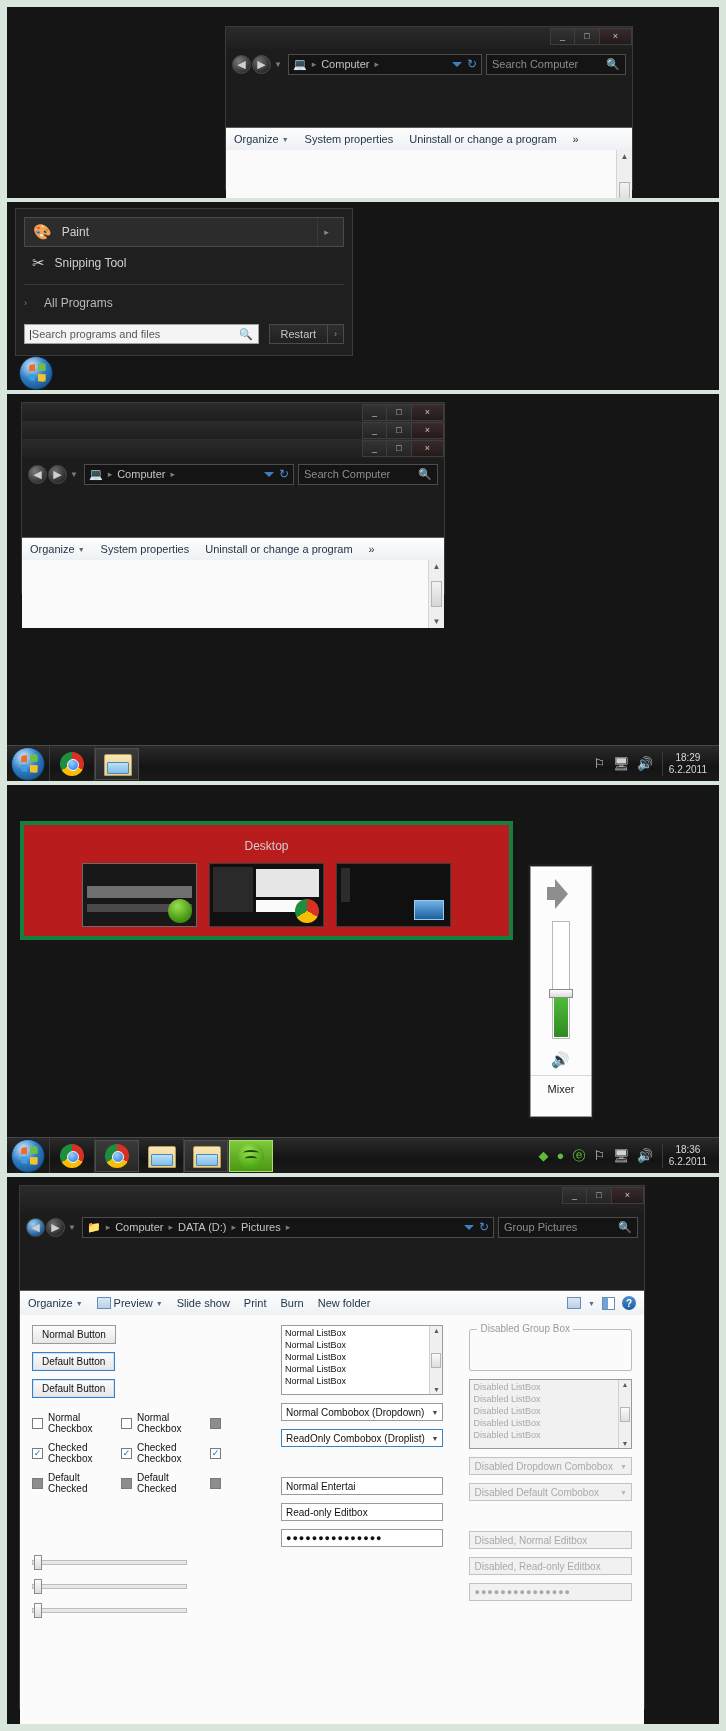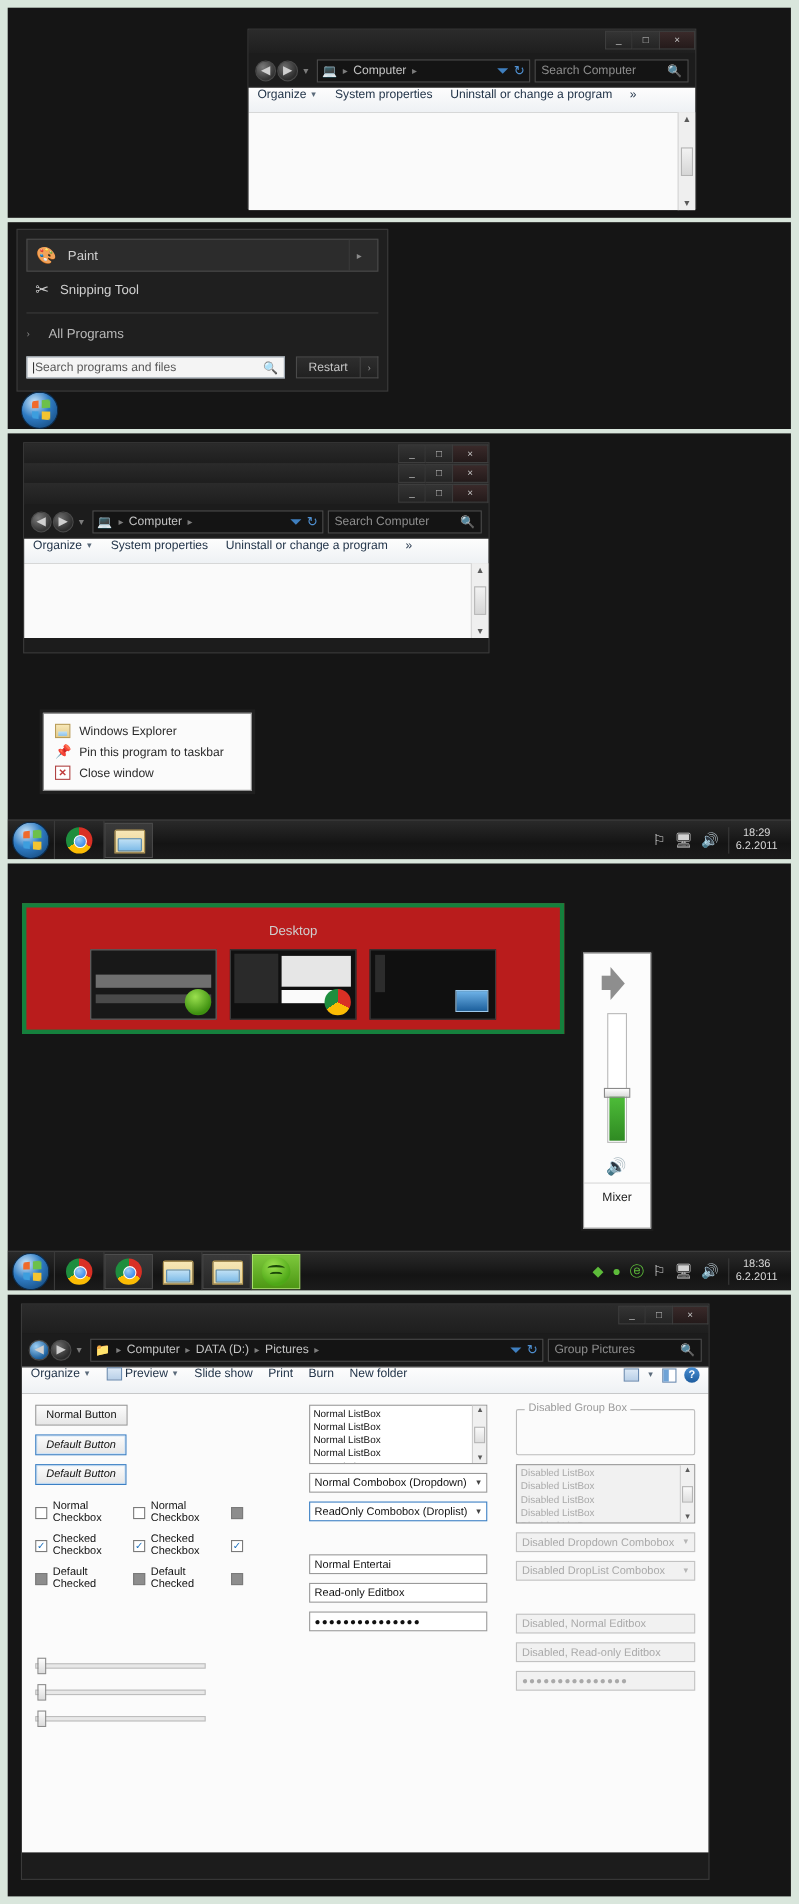--- a/index.html
+++ b/index.html
@@ -39,21 +39,21 @@
   .crumb-sep { color:#7d7d7d; font-size:9px; padding:0 2px; }
   .crumb { color:#c3c3c3; }
   .addr-tail { margin-left:auto; display:flex; align-items:center; gap:5px; }
   .tri-down { width:0;height:0;border-left:5px solid transparent;border-right:5px solid transparent;border-top:5px solid #3f7fbf; }
   .refresh { color:#4f8fd0; font-size:12px; }
   .searchbox { width:140px; height:21px; background:#141414; border:1px solid #4c4c4c;
       display:flex; align-items:center; padding:0 5px; color:#8d8d8d; font-size:11px; }
   .searchbox .mag { margin-left:auto; color:#4f8fd0; font-size:11px; }
 
   .exp-toolbar { height:23px; background:linear-gradient(#fdfdfd,#eef1f4); border-top:1px solid #5a5a5a;
-      display:flex; align-items:flex-start; padding:0 8px; gap:16px; color:#23354a; font-size:11px; }
+      display:flex; align-items:center; padding:0 8px; gap:16px; color:#23354a; font-size:11px;margin-top:48px; }
   .tb-item { display:flex; align-items:center; gap:3px; white-space:nowrap; }
   .caret { font-size:7px; color:#5a6a7a; }
   .tb-right { margin-left:auto; display:flex; align-items:center; gap:7px; }
   .icon-sq { width:14px;height:12px;border:1px solid #6b8bb0;background:linear-gradient(#dbe8f5,#b9d0e8); }
   .icon-pane { width:13px;height:13px;border:1px solid #6b8bb0;background:#fff; position:relative;}
   .icon-pane:after{content:"";position:absolute;left:0;top:0;bottom:0;width:5px;background:#6fa3d6;}
   .help-o { width:14px;height:14px;border-radius:50%;background:linear-gradient(#4a8fd4,#1d5c9e);
       color:#fff;font-size:10px;display:flex;align-items:center;justify-content:center;font-weight:bold;}
   .exp-body { background:#fafafa; }
   .scrollcol { width:16px; background:#efefef; border-left:1px solid #d4d4d4; display:flex;
@@ -175,35 +175,35 @@
      border-top:1px solid #d7d7d7; padding-top:7px; }
 
   
   .demo { background:#fbfbfb; color:#111; font-size:10px; padding:10px 12px;
      display:flex; gap:12px; font-family:"Liberation Sans", sans-serif; }
   .demo-col { display:flex; flex-direction:column; gap:8px; }
   .demo-col.left { width:200px; }
   .demo-col.mid, .demo-col.right { width:172px; }
   .btn { align-self:flex-start; padding:3px 9px; background:linear-gradient(#fcfcfc,#e6e6e6);
      border:1px solid #9a9a9a; color:#111; font-size:10px; }
-  .btn.default { border:1px solid #3b7fc4; box-shadow:inset 0 0 0 1px #cfe3f6;font-style:italic; }
+  .btn.default { border:1px solid #3b7fc4; box-shadow:inset 0 0 0 1px #cfe3f6; }
   .cbrow { display:flex; gap:14px; align-items:center; }
   .cb { display:flex; align-items:center; gap:5px; color:#111; }
   .box { width:11px; height:11px; border:1px solid #7a7a7a; background:#fff; flex:none;
      display:flex; align-items:center; justify-content:center; font-size:9px; color:#1a6fbd; line-height:1; }
   .box.filled { background:#8d8d8d; }
   .box.checkedmark { color:#1a6fbd; }
   .slider { width:155px; height:16px; position:relative; display:flex; align-items:center; }
   .slider:before { content:""; position:absolute; left:0; right:0; height:3px; background:#e8e8e8; border:1px solid #bdbdbd; }
   .sl-thumb { width:8px; height:15px; background:linear-gradient(#fdfdfd,#dcdcdc);
      border:1px solid #8c8c8c; position:relative; margin-left:2px; }
   .gbox { border:1px solid #bcbcbc; border-radius:2px; height:42px; position:relative; }
   .gbox > .gl { position:absolute; top:-7px; left:7px; background:#fbfbfb; padding:0 3px; font-size:10px; color:#111; }
   .gbox.disabled > .gl { color:#9a9a9a; }
-  .listbox { border:1px solid #9a9a9a; background:#fff; height:54px; display:flex; }
+  .listbox { border:1px solid #9a9a9a; background:#fff; height:70px; display:flex; }
   .lb-items { flex:1; padding:2px 3px; display:flex; flex-direction:column; gap:1px; overflow:hidden; }
   .lb-items div { font-size:9px; color:#111; line-height:11px; }
   .listbox.disabled { background:#f1f1f1; }
   .listbox.disabled .lb-items div { color:#a9a9a9; }
   .lb-scroll { width:13px; background:#f0f0f0; border-left:1px solid #cfcfcf;
      display:flex; flex-direction:column; justify-content:space-between; align-items:center; padding:1px 0; }
   .lb-scroll span { font-size:7px; color:#5a5a5a; }
   .lb-thumb { width:10px; height:15px; background:linear-gradient(#fafafa,#dedede); border:1px solid #b5b5b5; }
   .combo { height:18px; border:1px solid #9a9a9a; background:#fff; display:flex;
      align-items:center; padding:0 4px; font-size:10px; color:#111; }
@@ -361,34 +361,20 @@
     <div class="exp-body" style="height:68px;display:flex;">
       <div style="flex:1"></div>
       <div class="scrollcol">
         <div class="sc-arrow">▲</div>
         <div class="sc-thumb"></div>
         <div class="sc-arrow">▼</div>
       </div>
     </div>
   </div>
 
-  <div class="jumplist" style="left:32px;top:254px;width:190px;">
-    <div class="jl-item">
-      <span class="jl-ic folder"></span>
-      <span>Windows Explorer</span>
-    </div>
-    <div class="jl-item">
-      <span class="jl-ic pin">📌</span>
-      <span>Pin this program to taskbar</span>
-    </div>
-    <div class="jl-item">
-      <span class="jl-ic close">✕</span>
-      <span>Close window</span>
-    </div>
-  </div>
 
   <div class="taskbar" style="bottom:0;">
     <div class="orb"></div>
     <div class="tb-sep"></div>
     <div class="tbapp">
         <div class="chrome-ic"></div>
       </div>
     <div class="tb-sep"></div>
     <div class="tbapp active">
         <div class="folder-ic"></div>
@@ -641,21 +627,21 @@
             <span>▲</span>
             <div class="lb-thumb"></div>
             <span>▼</span>
           </div>
         </div>
         <div class="combo disabled">
           <span>Disabled Dropdown Combobox</span>
           <span class="cv">▼</span>
         </div>
         <div class="combo disabled">
-          <span>Disabled DropList Combobox</span>
+          <span>Disabled Default Combobox</span>
           <span class="cv">▼</span>
         </div>
         <div style="height:14px;"></div>
         <div class="edit disabled">
             <span>Disabled, Normal Editbox</span>
           </div>
         <div class="edit disabled">
             <span>Disabled, Read-only Editbox</span>
           </div>
         <div class="edit disabled pw">

